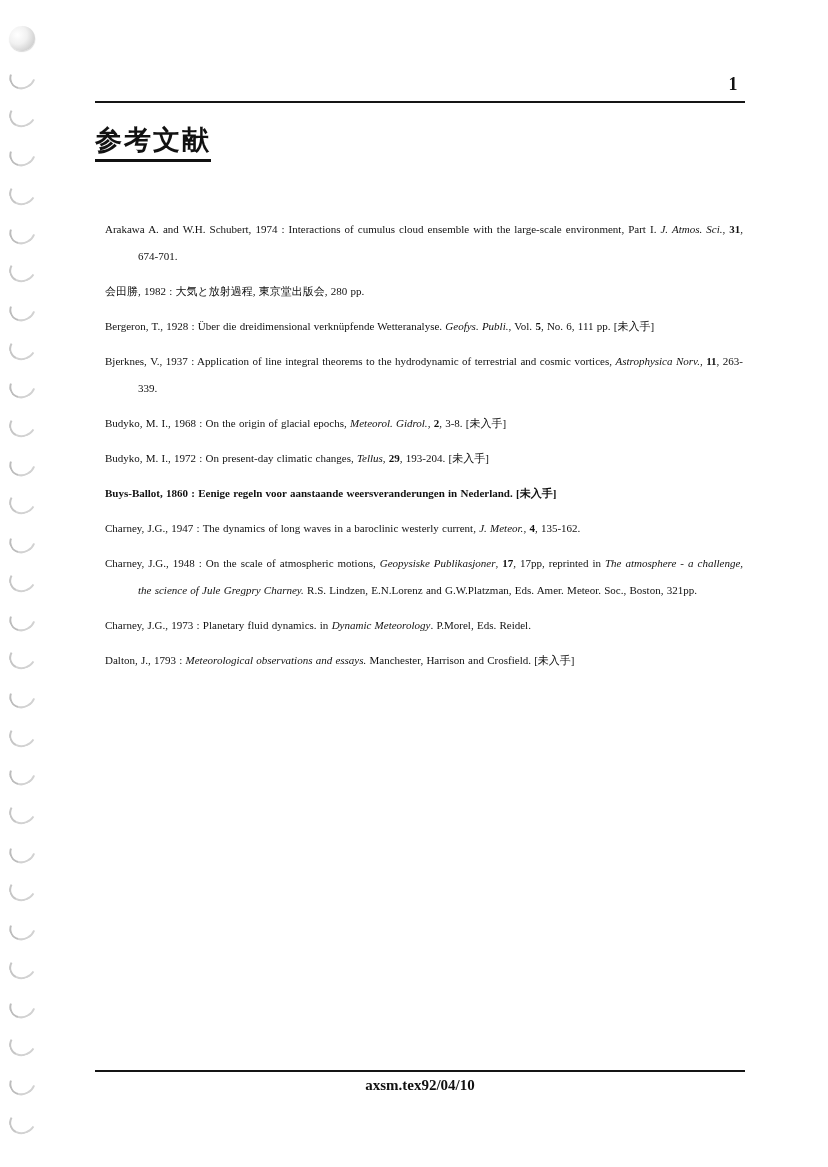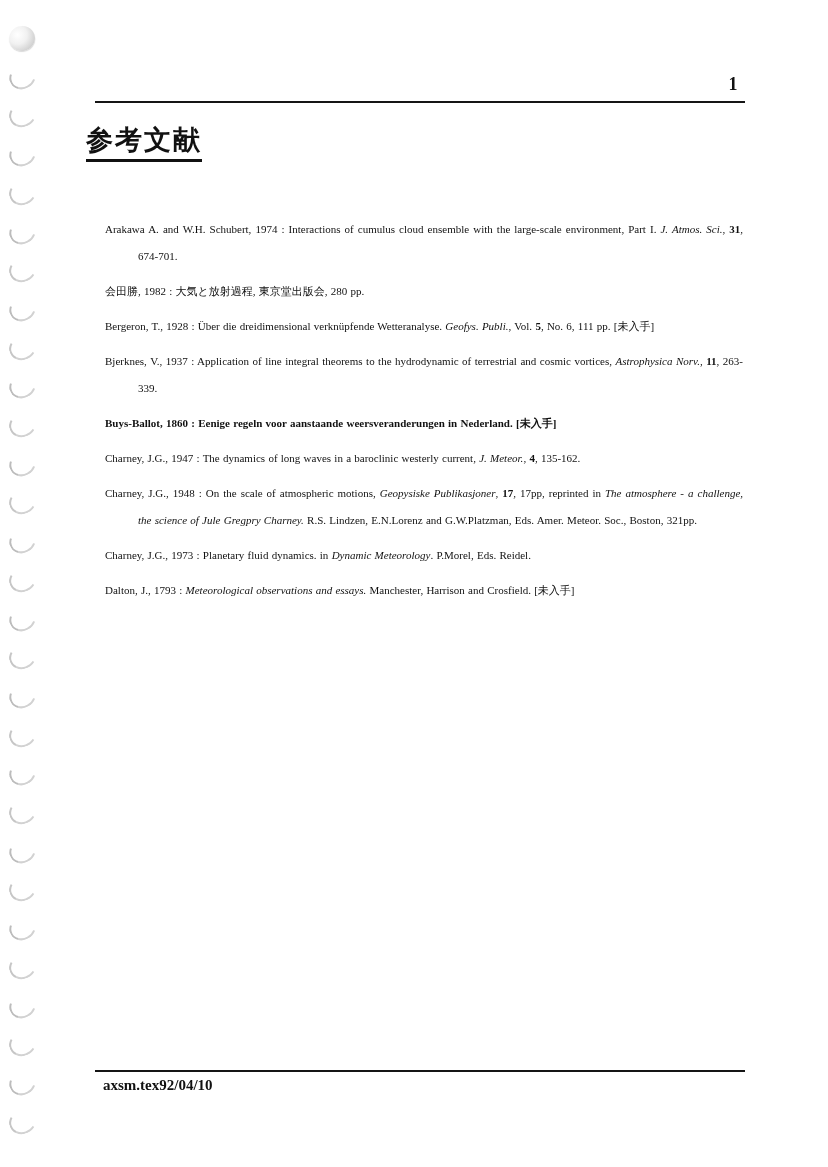--- a/index.html
+++ b/index.html
@@ -55,21 +55,21 @@
     position: absolute;
     top: 101px;
     left: 95px;
     width: 650px;
     height: 2px;
     background: #151515;
   }
   .heading {
     position: absolute;
     top: 124px;
-    left: 86px;
+    left: 95px;
     margin: 0;
     font-family: "Liberation Sans", "DejaVu Sans", sans-serif;
     font-size: 27px;
     font-weight: bold;
     letter-spacing: 2px;
     line-height: 1.25;
     border-bottom: 3px solid #111;
     padding-bottom: 1px;
   }
   .refs {
@@ -95,24 +95,24 @@
     position: absolute;
     top: 1070px;
     left: 95px;
     width: 650px;
     height: 2px;
     background: #151515;
   }
   .footer-row {
     position: absolute;
     top: 1077px;
-    left: 103px;
+    left: 95px;
     width: 650px;
     display: flex;
-    justify-content: flex-start;
+    justify-content: center;
     font-size: 15px;
     font-weight: 600;
   }
 </style>
 </head>
 <body>
 
 <div class="page">
 
   <div class="binding">
@@ -151,20 +151,22 @@
 
   <div class="header-rule"></div>
 
   <h1 class="heading">参考文献</h1>
 
   <div class="refs">
       <div class="ref-entry"><span class="seg-n">Arakawa A. and W.H. Schubert, 1974 : Interactions of cumulus cloud ensemble with the large-scale environment, Part I. </span><span class="seg-i">J. Atmos. Sci.</span><span class="seg-n">, </span><span class="seg-b">31</span><span class="seg-n">, 674-701.</span></div>
       <div class="ref-entry"><span class="seg-n">会田勝, 1982 : 大気と放射過程, 東京堂出版会, 280 pp.</span></div>
       <div class="ref-entry"><span class="seg-n">Bergeron, T., 1928 : Über die dreidimensional verknüpfende Wetteranalyse. </span><span class="seg-i">Geofys. Publi.</span><span class="seg-n">, Vol. </span><span class="seg-b">5</span><span class="seg-n">, No. 6, 111 pp. [未入手]</span></div>
       <div class="ref-entry"><span class="seg-n">Bjerknes, V., 1937 : Application of line integral theorems to the hydrodynamic of terrestrial and cosmic vortices, </span><span class="seg-i">Astrophysica Norv.</span><span class="seg-n">, </span><span class="seg-b">11</span><span class="seg-n">, 263-339.</span></div>
+      <div class="ref-entry"><span class="seg-n">Budyko, M. I., 1968 : On the origin of glacial epochs, </span><span class="seg-i">Meteorol. Gidrol.</span><span class="seg-n">, </span><span class="seg-b">2</span><span class="seg-n">, 3-8. [未入手]</span></div>
+      <div class="ref-entry"><span class="seg-n">Budyko, M. I., 1972 : On present-day climatic changes, </span><span class="seg-i">Tellus</span><span class="seg-n">, </span><span class="seg-b">29</span><span class="seg-n">, 193-204. [未入手]</span></div>
       <div class="ref-entry ref-bold"><span class="seg-n">Buys-Ballot, 1860 : Eenige regeln voor aanstaande weersveranderungen in Nederland. [未入手]</span></div>
       <div class="ref-entry"><span class="seg-n">Charney, J.G., 1947 : The dynamics of long waves in a baroclinic westerly current, </span><span class="seg-i">J. Meteor.</span><span class="seg-n">, </span><span class="seg-b">4</span><span class="seg-n">, 135-162.</span></div>
       <div class="ref-entry"><span class="seg-n">Charney, J.G., 1948 : On the scale of atmospheric motions, </span><span class="seg-i">Geopysiske Publikasjoner</span><span class="seg-n">, </span><span class="seg-b">17</span><span class="seg-n">, 17pp, reprinted in </span><span class="seg-i">The atmosphere - a challenge, the science of Jule Gregpry Charney.</span><span class="seg-n"> R.S. Lindzen, E.N.Lorenz and G.W.Platzman, Eds. Amer. Meteor. Soc., Boston, 321pp.</span></div>
       <div class="ref-entry"><span class="seg-n">Charney, J.G., 1973 : Planetary fluid dynamics. in </span><span class="seg-i">Dynamic Meteorology</span><span class="seg-n">. P.Morel, Eds. Reidel.</span></div>
       <div class="ref-entry"><span class="seg-n">Dalton, J., 1793 : </span><span class="seg-i">Meteorological observations and essays.</span><span class="seg-n"> Manchester, Harrison and Crosfield. [未入手]</span></div>
     </div>
 
   <div class="footer-rule"></div>
   <div class="footer-row">
     <span>axsm.tex</span>

